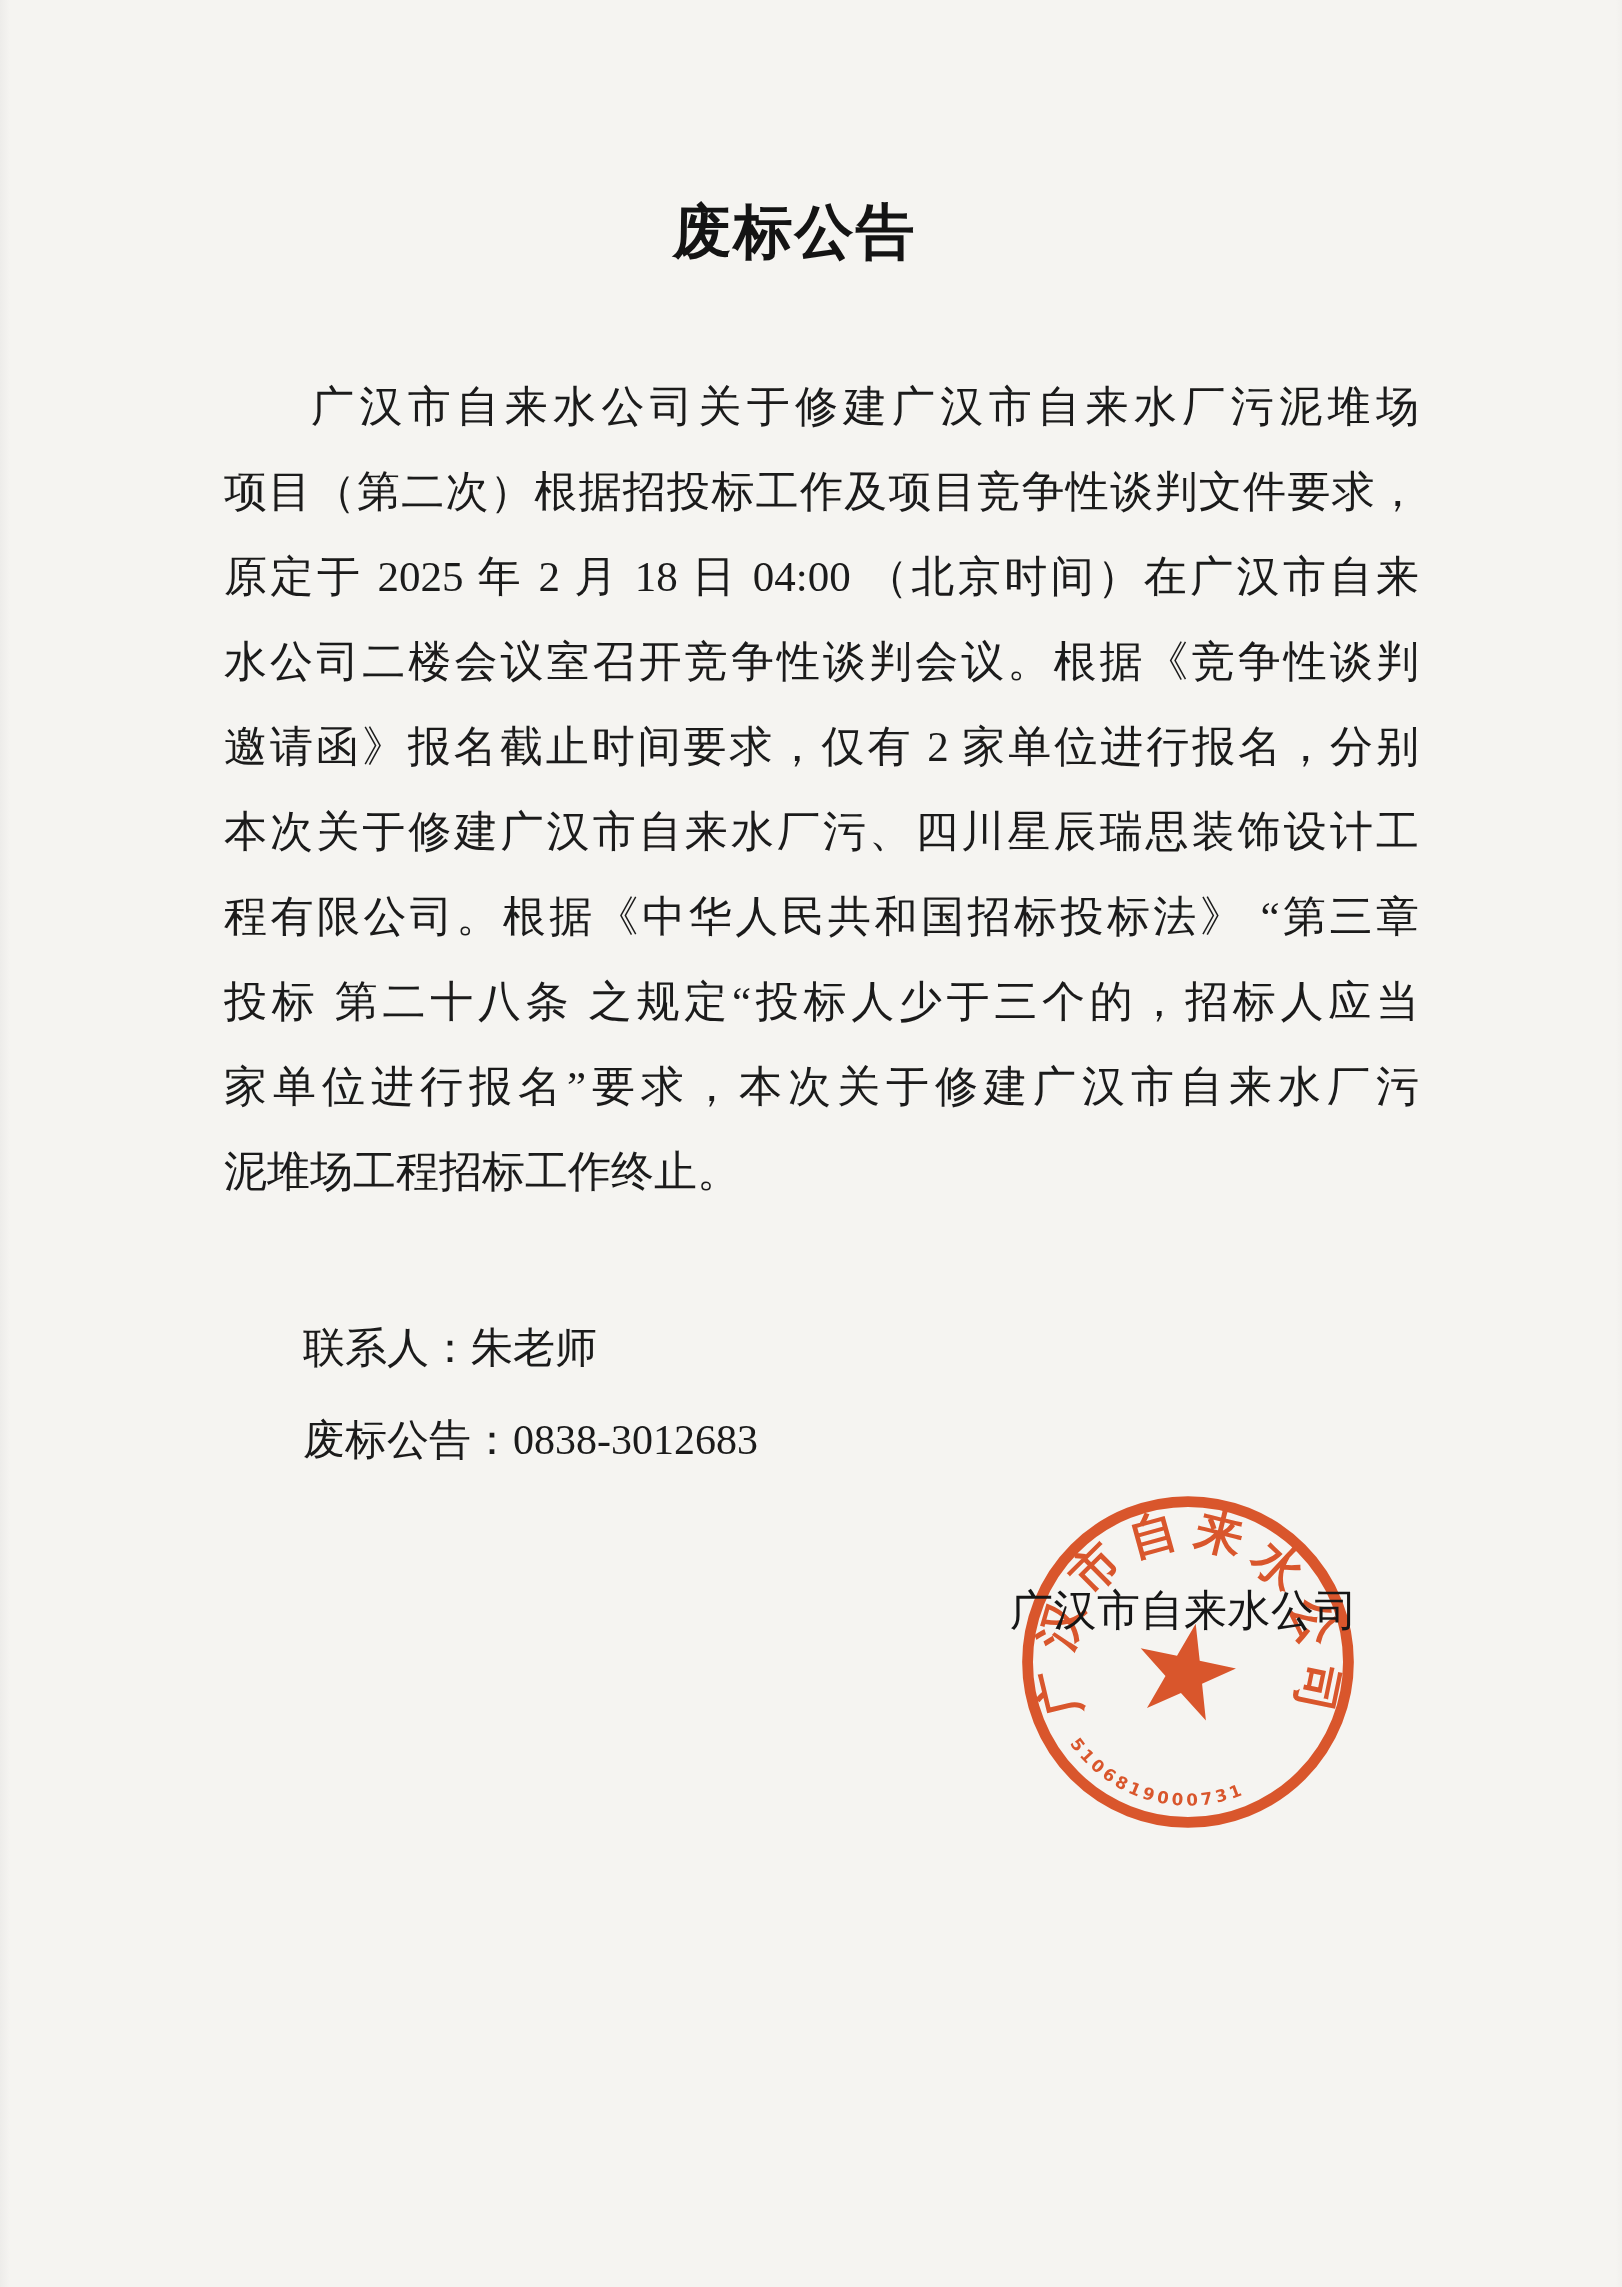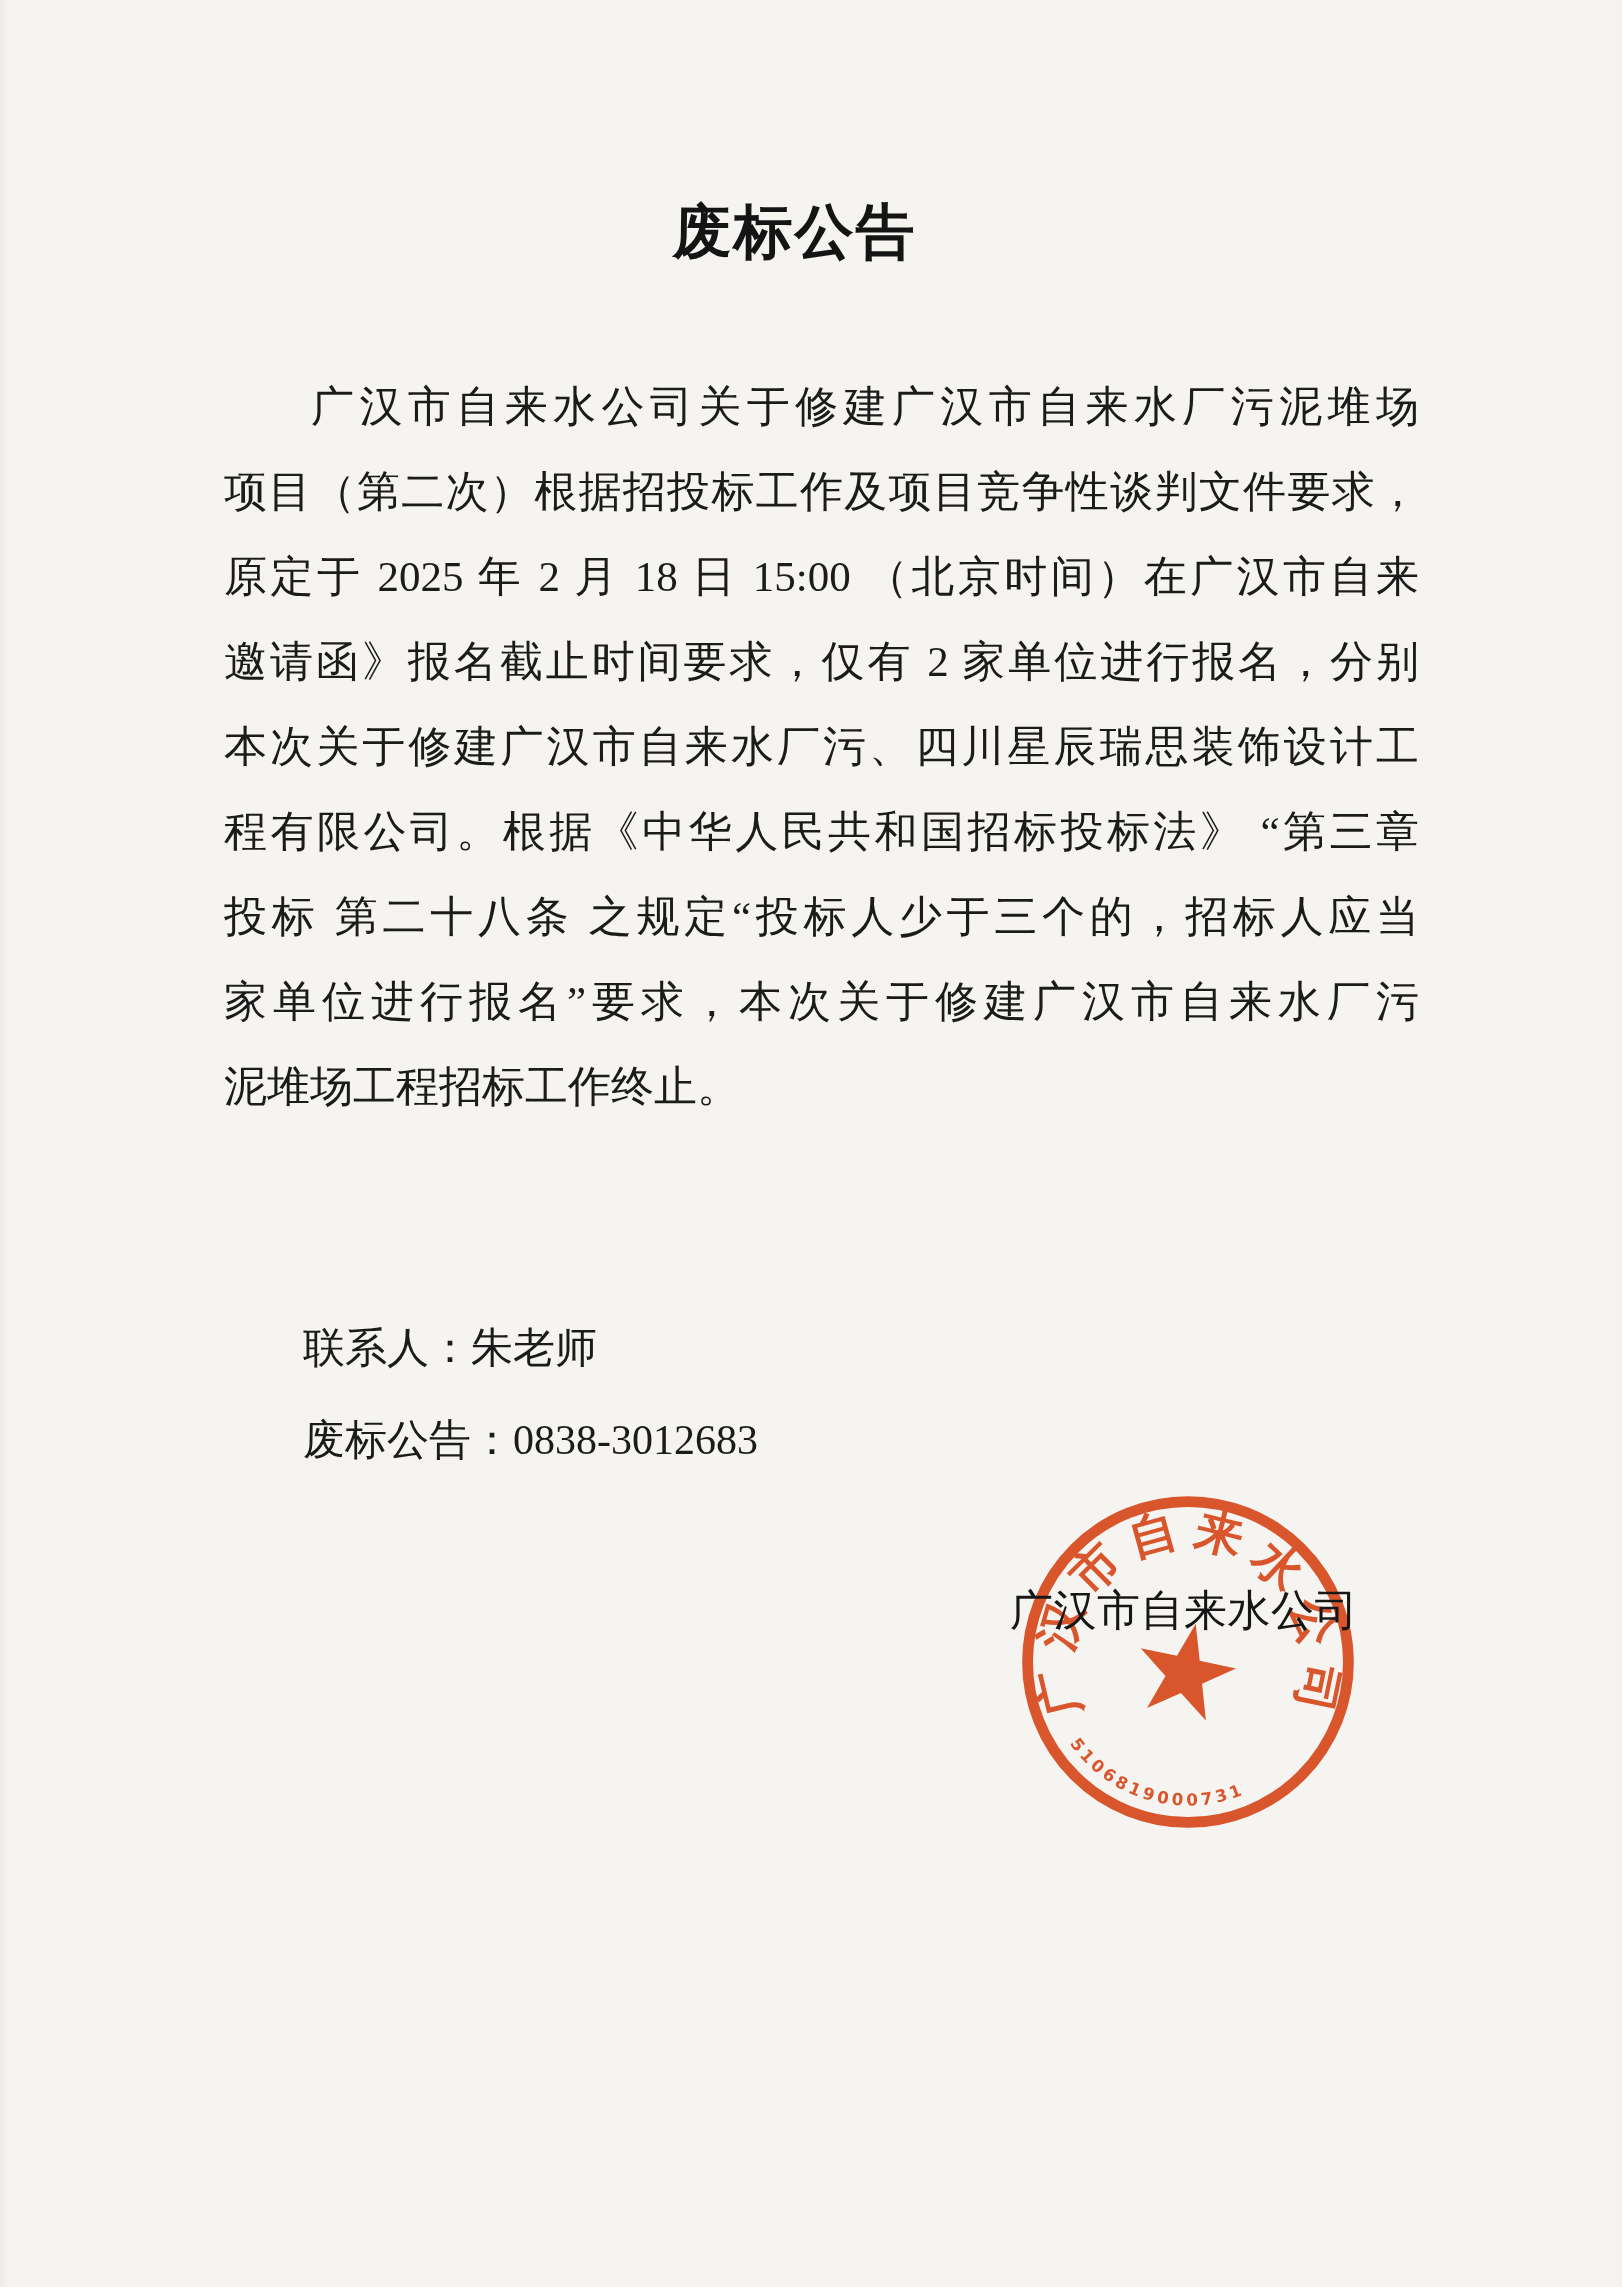--- a/index.html
+++ b/index.html
@@ -89,21 +89,22 @@
 </head>
 <body>
 
 <div class="page">
 
   <h1 class="title">废标公告</h1>
 
   <div class="body-text">
     <div class="body-line indent">广汉市自来水公司关于修建广汉市自来水厂污泥堆场</div>
     <div class="body-line">项目（第二次）根据招投标工作及项目竞争性谈判文件要求，</div>
-    <div class="body-line">原定于 2025 年 2 月 18 日 15:00 （北京时间）在广汉市自来</div>
+    <div class="body-line">原定于 2025 年 2 月 18 日 04:00 （北京时间）在广汉市自来</div>
+    <div class="body-line">水公司二楼会议室召开竞争性谈判会议。根据《竞争性谈判</div>
     <div class="body-line">邀请函》报名截止时间要求，仅有 2 家单位进行报名，分别</div>
     <div class="body-line">本次关于修建广汉市自来水厂污、四川星辰瑞思装饰设计工</div>
     <div class="body-line">程有限公司。根据《中华人民共和国招标投标法》 “第三章</div>
     <div class="body-line">投标 第二十八条 之规定“投标人少于三个的，招标人应当</div>
     <div class="body-line">家单位进行报名”要求，本次关于修建广汉市自来水厂污</div>
     <div class="body-line last">泥堆场工程招标工作终止。</div>
   </div>
 
   <div class="contact">
     <div><span>联系人：</span><span>朱老师</span></div>

